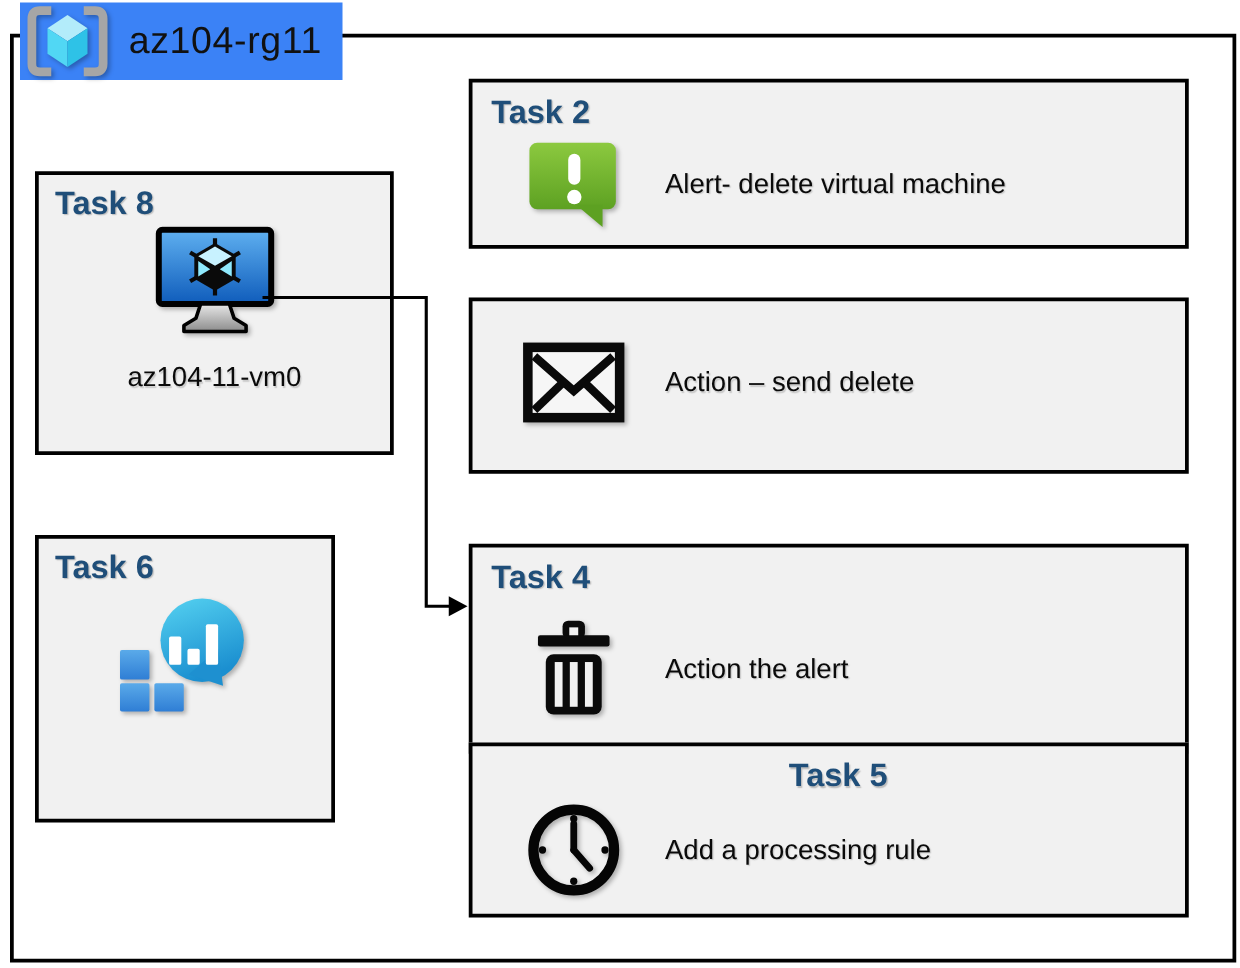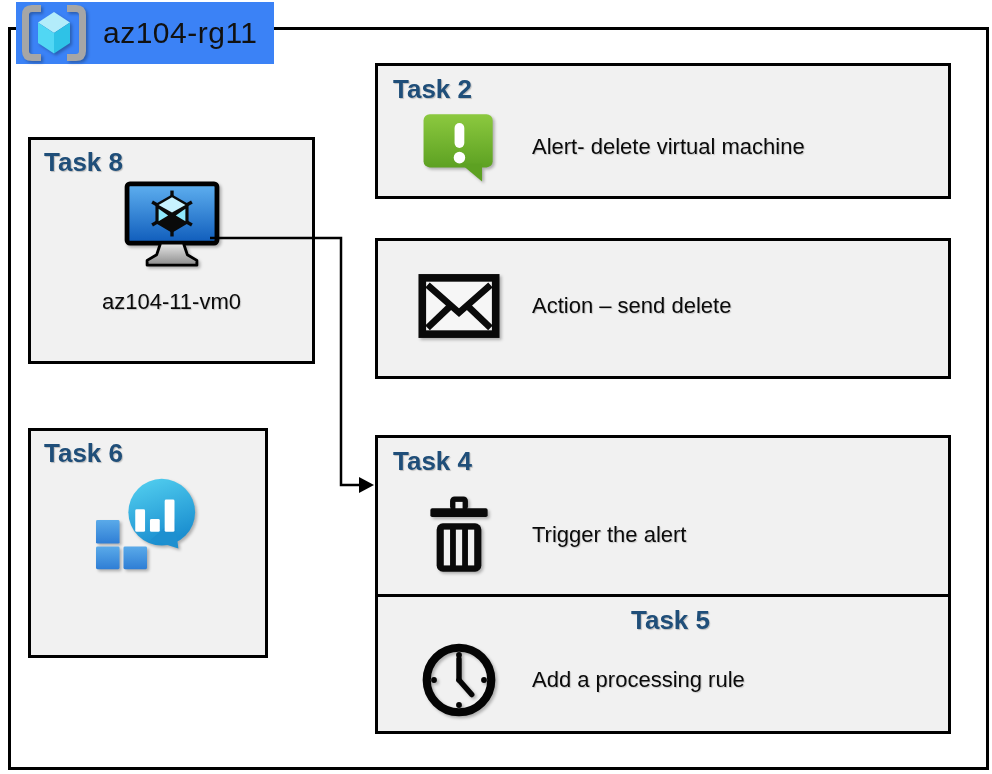--- a/index.html
+++ b/index.html
@@ -151,21 +151,21 @@
         <svg class="icon-shadow" width="68" height="78" viewBox="0 0 76 86">
           <rect x="28" y="0" width="20" height="16" rx="5" fill="#0a0a0a"></rect>
           <rect x="34" y="6" width="8" height="10" fill="#F1F1F1"></rect>
           <rect x="6" y="13" width="64" height="10" rx="2" fill="#0a0a0a"></rect>
           <rect x="13" y="30" width="50" height="54" rx="7" fill="#0a0a0a"></rect>
           <rect x="21" y="37" width="7" height="40" fill="#F1F1F1"></rect>
           <rect x="34.5" y="37" width="7" height="40" fill="#F1F1F1"></rect>
           <rect x="48" y="37" width="7" height="40" fill="#F1F1F1"></rect>
         </svg>
       </span>
-      <span class="item-label">Trigger the alert</span>
+      <span class="item-label">Action the alert</span>
     </div>
   </div>
 
   <div id="task-5" class="task-box wide-box">
     <div class="wide-row" style="order:2;align-items:center;">
       <span class="icon-slot">
         <svg class="icon-shadow" width="80" height="80" viewBox="0 0 88 88">
           <circle cx="44" cy="44" r="35.5" fill="none" stroke="#050505" stroke-width="9"></circle>
           <circle cx="44" cy="16.5" r="3.2" fill="#050505"></circle>
           <circle cx="71.5" cy="44" r="3.2" fill="#050505"></circle>

